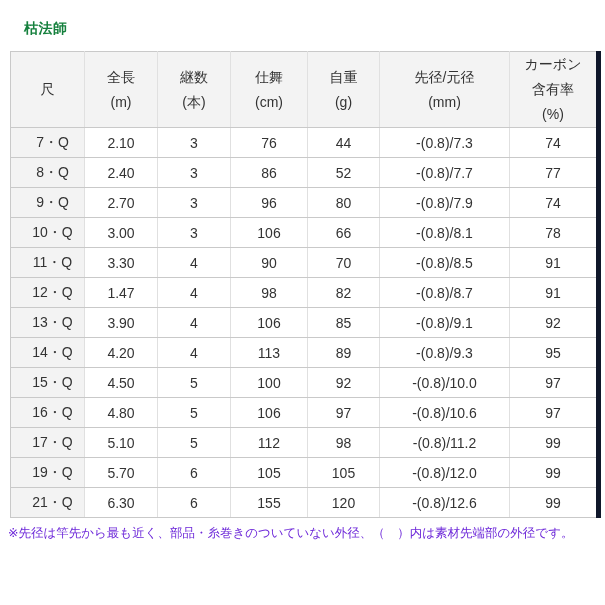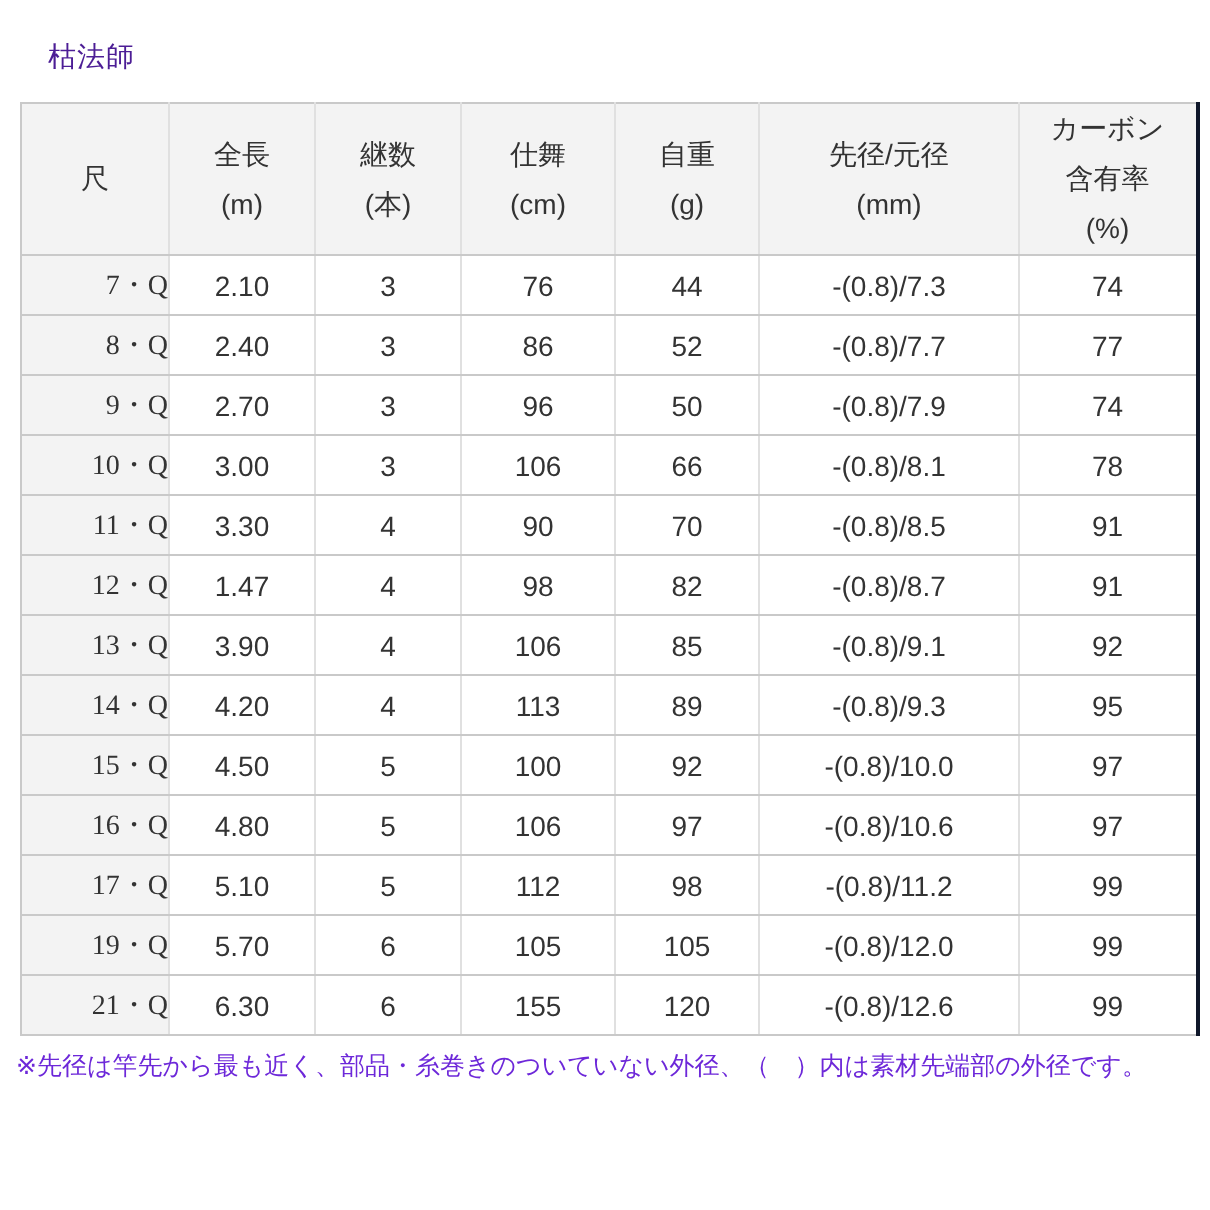--- a/index.html
+++ b/index.html
@@ -14,22 +14,22 @@
   .page {
     width: 605px;
     height: 605px;
     background: #ffffff;
     box-sizing: border-box;
     overflow: hidden;
   }
   .title {
     margin: 20px 0 13px 24px;
     font-size: 14px;
-    font-weight: normal;
-    color: #4c1d95;
+    font-weight: bold;
+    color: #15803d;
     letter-spacing: 0.5px;
   }
   table.spec {
     table-layout: fixed;
     border-collapse: collapse;
     width: 588px;
     margin-left: 10px;
     font-size: 14px;
   }
   table.spec th, table.spec td {
@@ -38,33 +38,32 @@
     border-left: 1px solid #e0e0e0;
     border-right: 1px solid #e0e0e0;
     text-align: center;
     vertical-align: middle;
     font-weight: normal;
     color: #333333;
     padding: 0;
     overflow: hidden;
   }
   table.spec th:first-child, table.spec td:first-child { border-left: 1px solid #c9c9c9; }
-  table.spec th:last-child, table.spec td:last-child { border-right: 2px solid #0f172a; }
+  table.spec th:last-child, table.spec td:last-child { border-right: 5px solid #0f172a; }
   table.spec thead th {
     background: #f3f3f3;
     height: 74px;
     line-height: 25px;
     font-size: 14px;
   }
   table.spec tbody tr { height: 30px; }
   table.spec tbody th {
     background: #f3f3f3;
-    text-align: right;
+    text-align: center;
     padding-left: 10px;
-    font-family: Liberation Serif, serif;
   }
   table.spec tbody td { background: #ffffff; }
   .footnote {
     margin: 7px 0 0 8px;
     font-size: 12.5px;
     color: #6d28d9;
     letter-spacing: 0px;
   }
 </style>
 </head>
@@ -111,21 +110,21 @@
           <td>86</td>
           <td>52</td>
           <td>-(0.8)/7.7</td>
           <td>77</td>
         </tr>
         <tr>
           <th>9・Q</th>
           <td>2.70</td>
           <td>3</td>
           <td>96</td>
-          <td>50</td>
+          <td>80</td>
           <td>-(0.8)/7.9</td>
           <td>74</td>
         </tr>
         <tr>
           <th>10・Q</th>
           <td>3.00</td>
           <td>3</td>
           <td>106</td>
           <td>66</td>
           <td>-(0.8)/8.1</td>

